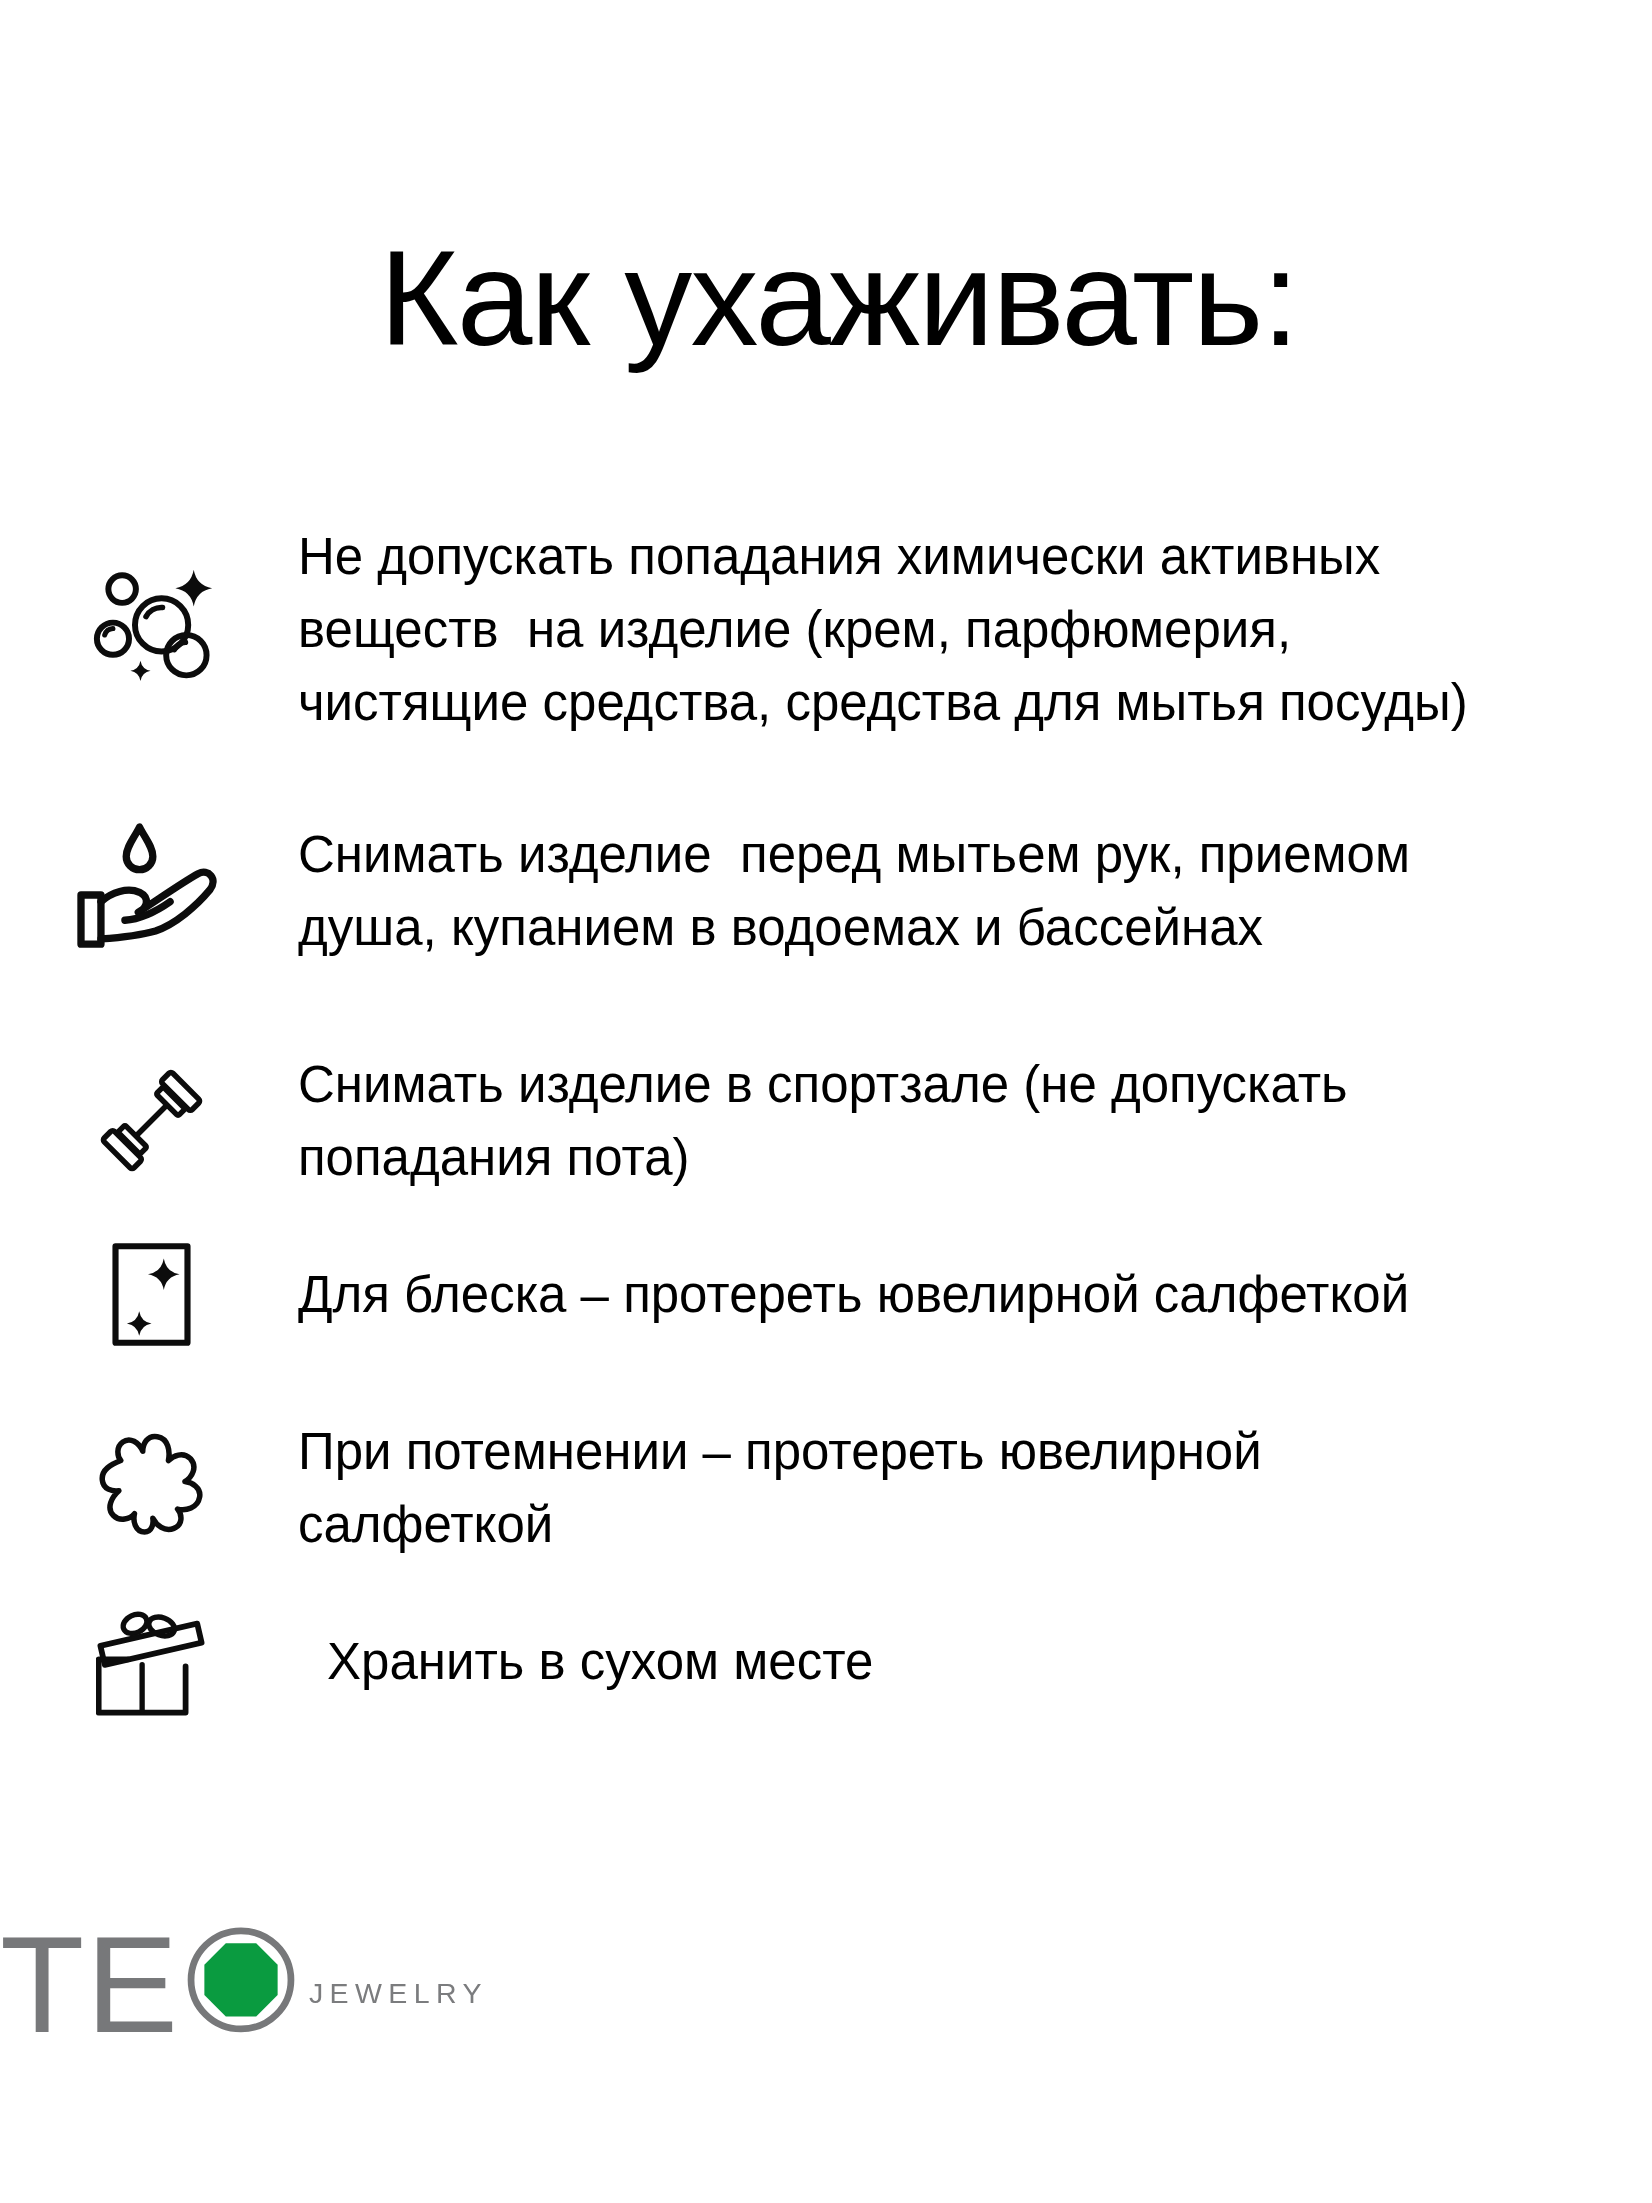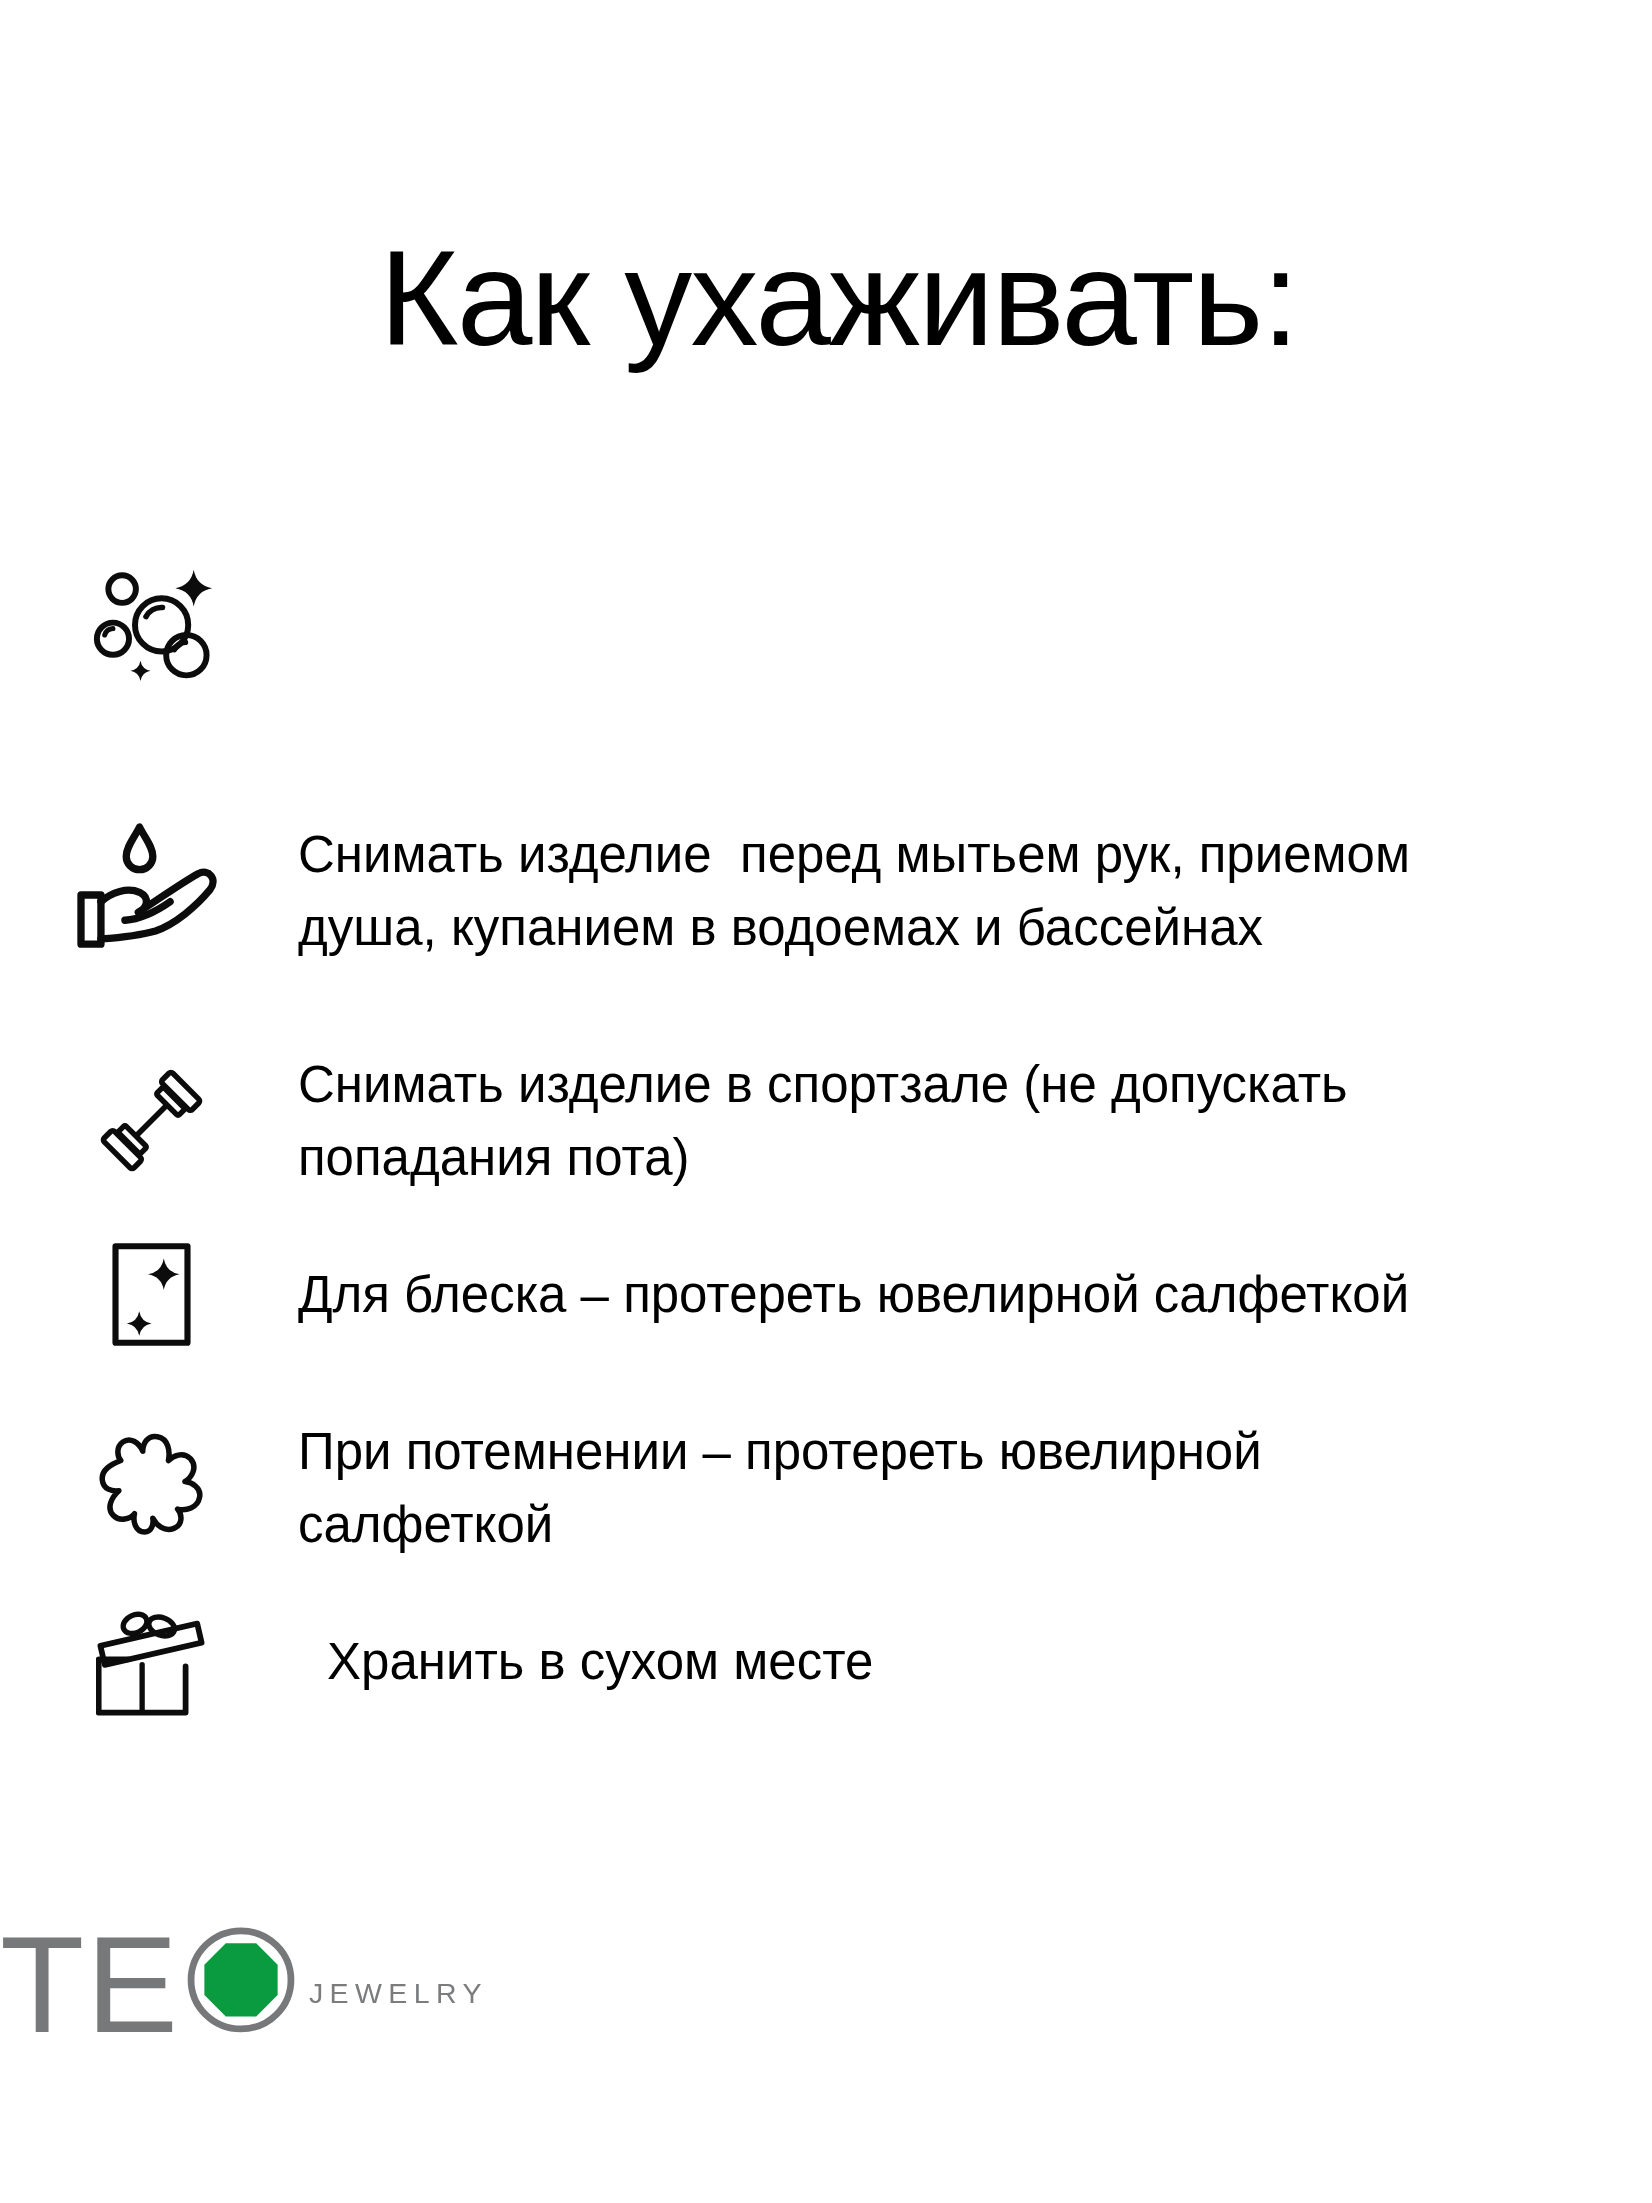--- a/index.html
+++ b/index.html
@@ -94,20 +94,23 @@
         <circle class="ic" cx="86" cy="57" r="29" stroke-width="6.5"></circle>
         <path class="ic" d="M69,48 A19,19 0 0 1 87,38" stroke-width="6"></path>
         <circle class="ic" cx="33" cy="72" r="17.5" stroke-width="6.5"></circle>
         <path class="ic" d="M24,68 A10,10 0 0 1 33,61" stroke-width="5.5"></path>
         <circle class="ic" cx="113" cy="90" r="22" stroke-width="6.5"></circle>
         <path class="ic" d="M100,84 A14,14 0 0 1 112,76" stroke-width="6"></path>
         <path class="ic-fill" d="M121,-3 Q124,14 141,17 Q124,20 121,37 Q118,20 101,17 Q118,14 121,-3 Z"></path>
         <path class="ic-fill" d="M63,96 Q64.7,105.3 74,107 Q64.7,108.7 63,118 Q61.3,108.7 52,107 Q61.3,105.3 63,96 Z"></path>
       </svg>
     </div>
+    <div class="item-text">Не допускать попадания химически активных
+веществ  на изделие (крем, парфюмерия,
+чистящие средства, средства для мытья посуды)</div>
   </div>
 
   <div class="row row-3">
     <div class="icon-cell">
       <svg width="119" height="119" viewBox="0 0 130 130">
         <g transform="rotate(-45 65 65)">
           <path class="ic" d="M43,65 L87,65" stroke-width="6"></path>
           <rect class="ic" x="12" y="42" width="16" height="46" rx="3" stroke-width="6"></rect>
           <rect class="ic" x="30" y="48" width="11" height="34" rx="2" stroke-width="6"></rect>
           <rect class="ic" x="102" y="42" width="16" height="46" rx="3" stroke-width="6"></rect>

